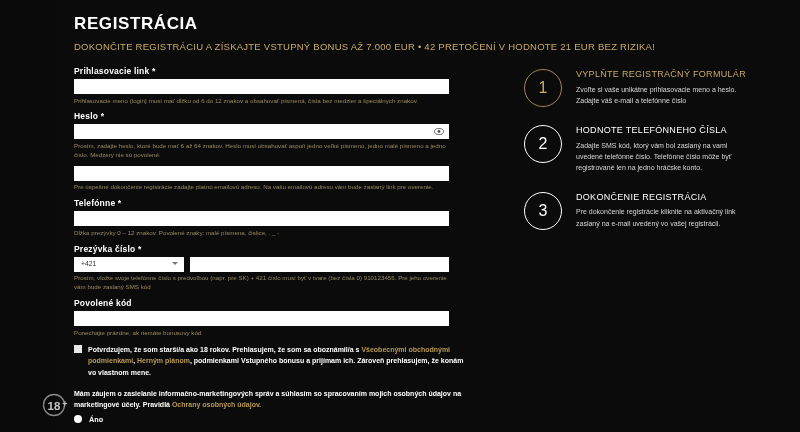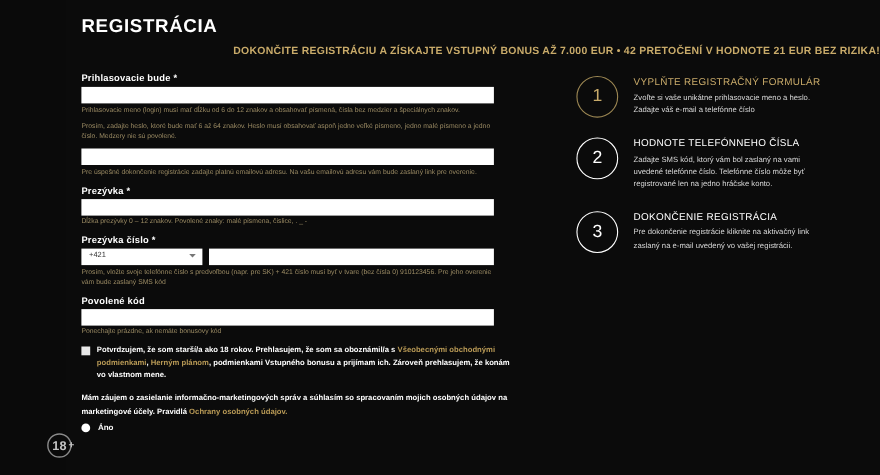--- a/index.html
+++ b/index.html
@@ -30,24 +30,23 @@
   .title {
     color: #ffffff;
     font-size: 17px;
     font-weight: bold;
     letter-spacing: 0.6px;
   }
   .subtitle {
     margin-top: 7px;
     color: #c9ab6a;
     font-size: 9.5px;
-    font-weight: bold;
+    font-weight: normal;
     letter-spacing: 0.25px;
     white-space: nowrap;
-    text-align: right;
   }
   
   .cols { display: flex; padding: 14px 0 0 14px; }
   .form-col { width: 400px; }
   .steps-col {
     width: 300px;
     padding-left: 50px;
     padding-top: 2px;
   }
   
@@ -208,34 +207,46 @@
     <div class="header">
       <div class="title">REGISTRÁCIA</div>
       <div class="subtitle">DOKONČITE REGISTRÁCIU A ZÍSKAJTE VSTUPNÝ BONUS AŽ 7.000 EUR • 42 PRETOČENÍ V HODNOTE 21 EUR BEZ RIZIKA!</div>
     </div>
 
     <div class="cols">
 
       <div class="form-col">
 
         <div class="field">
-          <span class="label">Prihlasovacie bude *</span>
+          <span class="label">Prihlasovacie link *</span>
           <input class="input" type="text" placeholder="" style="">
         </div>
         <div class="help">Prihlasovacie meno (login) musí mať dĺžku od 6 do 12 znakov a obsahovať písmená, čísla bez medzier a špeciálnych znakov.</div>
 
+        <div class="field">
+          <span class="label">Heslo *</span>
+          <div class="input-wrap">
+            <input class="input" type="password" placeholder="" style="">
+            <span class="eye-icon">
+              <svg width="10" height="7" viewBox="0 0 10 7">
+                <ellipse cx="5" cy="3.5" rx="4.5" ry="3" fill="none" stroke="#555" stroke-width="0.8"></ellipse>
+                <circle cx="5" cy="3.5" r="1.4" fill="#555"></circle>
+              </svg>
+            </span>
+          </div>
+        </div>
         <div class="help">Prosím, zadajte heslo, ktoré bude mať 6 až 64 znakov. Heslo musí obsahovať aspoň jedno veľké písmeno, jedno malé písmeno a jedno číslo. Medzery nie sú povolené.</div>
 
         <div class="field">
           <input class="input" type="text" placeholder="" style="">
         </div>
         <div class="help">Pre úspešné dokončenie registrácie zadajte platnú emailovú adresu. Na vašu emailovú adresu vám bude zaslaný link pre overenie.</div>
 
         <div class="field">
-          <span class="label">Prezývka *</span>
+          <span class="label">Telefónne *</span>
           <input class="input" type="text" placeholder="" style="">
         </div>
         <div class="help">Dĺžka prezývky 0 – 12 znakov. Povolené znaky: malé písmena, čislice, . _ -</div>
 
         <div class="field">
           <span class="label">Prezývka číslo *</span>
           <div class="phone-row">
             <div class="prefix-select">
               <span class="prefix-value">+421</span>
               <span class="chev"></span>

